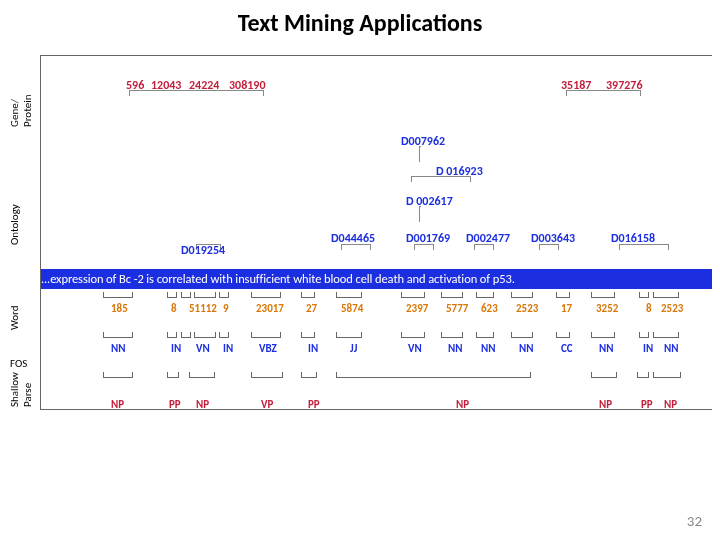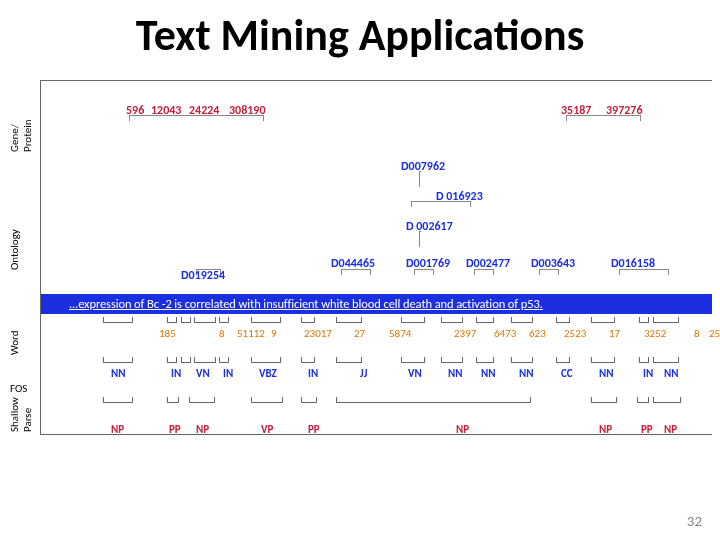--- a/index.html
+++ b/index.html
@@ -1,38 +1,38 @@
 <!DOCTYPE html>
 <html><head>
 <meta charset="utf-8">
 <style>
   * { box-sizing: border-box; margin: 0; padding: 0; }
   html, body { width: 720px; height: 540px; background: #fff; font-family: Calibri, Arial, sans-serif; overflow: hidden; }
   .slide { position: relative; width: 720px; height: 540px; }
-  .title { text-align: center; font-size: 44px; font-weight: 700; margin-top: 8px; }
+  .title { text-align: center; font-size: 24px; font-weight: 700; margin-top: 8px; }
   .subtitle { text-align: center; font-size: 24px; font-weight: 700; margin-top: 2px; }
   .chart-area { position: relative; margin: 18px 0 0 0; width: 720px; height: 355px; border: none; }
   .ylabel { position: absolute; left: 8px; transform: rotate(-90deg); transform-origin: left top; font-size: 11px; color: #000; white-space: nowrap; }
   .ylabel.gene   { top: 72px; }
   .ylabel.ont    { top: 190px; }
   .ylabel.word   { top: 275px; }
   .ylabel.fos    { top: 302px; transform: none; left: 10px; }
   .ylabel.parse  { top: 352px; }
   .plot { position: absolute; left: 40px; top: 0; width: 672px; height: 355px; border: 1px solid #666; border-right: none; }
   .row { position: absolute; left: 0; width: 100%; }
   .gene-row { top: 22px; }
   .sentence-row { top: 213px; height: 20px; background: #1b2ee0; }
-  .sentence { color: #fff; font-size: 12.5px; padding-left: 28px; line-height: 20px; white-space: nowrap; letter-spacing: -0.1px; text-decoration: underline; }
+  .sentence { color: #fff; font-size: 12.5px; line-height: 20px; white-space: nowrap; letter-spacing: -0.1px; }
   .num-row { top: 246px; }
   .pos-row { top: 286px; }
   .np-row { top: 326px; }
   .cell { position: absolute; font-size: 11px; white-space: nowrap; }
   .gene .cell { color: #c41e3a; font-weight: 700; font-size: 12px; top: 0; }
   .ont-cell { position: absolute; color: #1b2ee0; font-weight: 700; font-size: 12px; }
-  .num-row .cell { color: #d97706; font-weight: 400; top: 0; margin-left: 48px; }
+  .num-row .cell { color: #d97706; font-weight: 700; top: 0; }
   .pos-row .cell { color: #1b2ee0; font-weight: 700; top: 0; }
   .np-row .cell { color: #c41e3a; font-weight: 700; top: 16px; }
   .link { position: absolute; border-left: 1px solid #888; border-right: 1px solid #888; border-top: 1px solid #888; height: 6px; }
   .brackets { position: absolute; top: 236px; left: 0; width: 100%; height: 8px; }
   .brk { position: absolute; border-left: 1px solid #666; border-right: 1px solid #666; border-bottom: 1px solid #666; height: 6px; top: 0; }
   .brackets2 { position: absolute; top: 276px; left: 0; width: 100%; height: 8px; }
   .brackets3 { position: absolute; top: 316px; left: 0; width: 100%; height: 8px; }
   .source { position: absolute; bottom: 20px; width: 100%; text-align: center; font-size: 13px; }
   .pagenum { position: absolute; bottom: 18px; right: 18px; font-size: 15px; color: #888; }
 </style>
@@ -110,21 +110,21 @@
 
       <div class="row num-row">
         <span class="cell" style="left: 70px;">185</span>
         <span class="cell" style="left: 130px;">8</span>
         <span class="cell" style="left: 148px;">51112</span>
         <span class="cell" style="left: 182px;">9</span>
         <span class="cell" style="left: 215px;">23017</span>
         <span class="cell" style="left: 265px;">27</span>
         <span class="cell" style="left: 300px;">5874</span>
         <span class="cell" style="left: 365px;">2397</span>
-        <span class="cell" style="left: 405px;">6473</span>
+        <span class="cell" style="left: 405px;">5777</span>
         <span class="cell" style="left: 440px;">623</span>
         <span class="cell" style="left: 475px;">2523</span>
         <span class="cell" style="left: 520px;">17</span>
         <span class="cell" style="left: 555px;">3252</span>
         <span class="cell" style="left: 605px;">8</span>
         <span class="cell" style="left: 620px;">2523</span>
       </div>
 
       <div class="brackets2">
         <div class="brk" style="left:62px; width:30px;"></div>
@@ -145,21 +145,21 @@
           <div class="brk" style="left:612px; width:26px;"></div>
       </div>
 
       <div class="row pos-row">
         <span class="cell" style="left: 70px;">NN</span>
         <span class="cell" style="left: 130px;">IN</span>
         <span class="cell" style="left: 155px;">VN</span>
         <span class="cell" style="left: 182px;">IN</span>
         <span class="cell" style="left: 218px;">VBZ</span>
         <span class="cell" style="left: 267px;">IN</span>
-        <span class="cell" style="left: 319px;">JJ</span>
+        <span class="cell" style="left: 309px;">JJ</span>
         <span class="cell" style="left: 367px;">VN</span>
         <span class="cell" style="left: 407px;">NN</span>
         <span class="cell" style="left: 440px;">NN</span>
         <span class="cell" style="left: 478px;">NN</span>
         <span class="cell" style="left: 520px;">CC</span>
         <span class="cell" style="left: 558px;">NN</span>
         <span class="cell" style="left: 602px;">IN</span>
         <span class="cell" style="left: 623px;">NN</span>
       </div>
 

